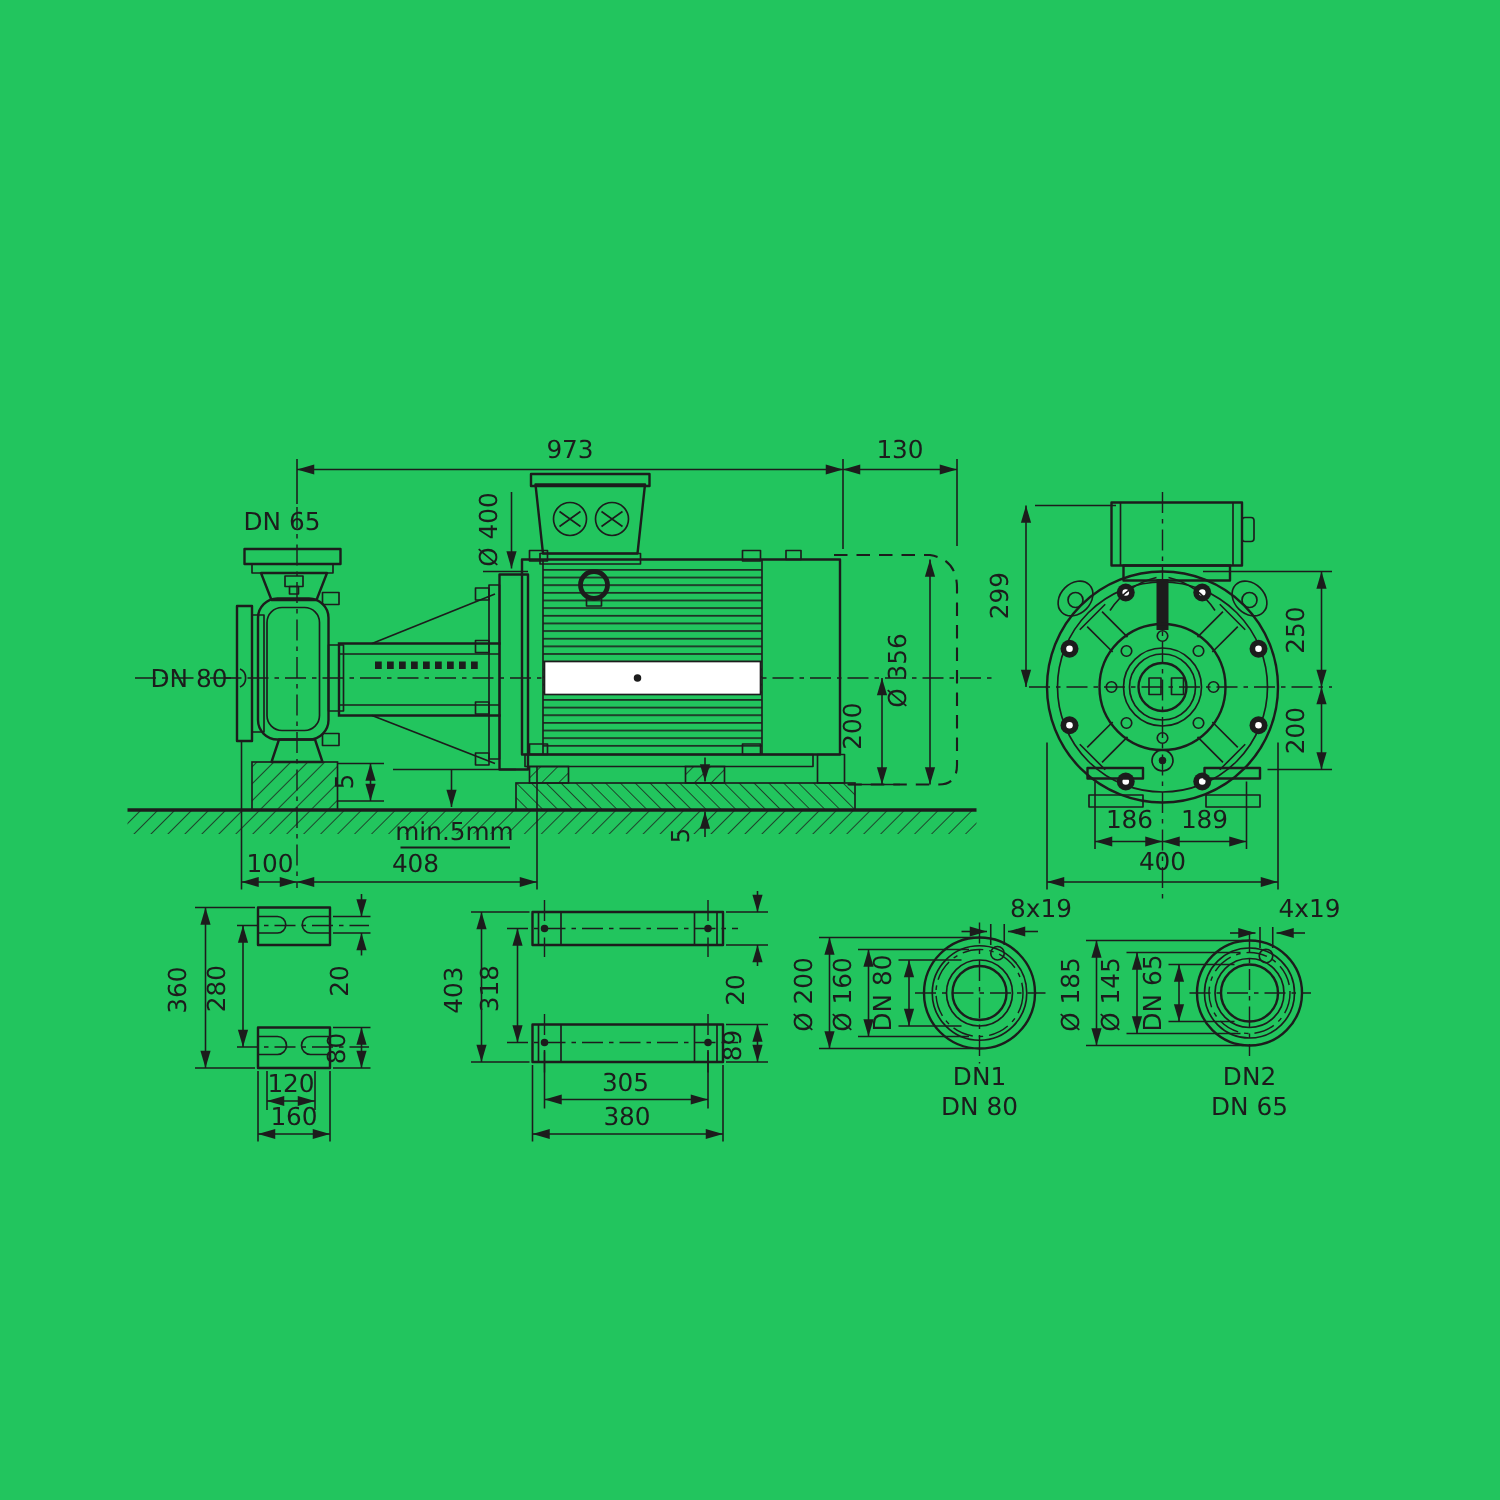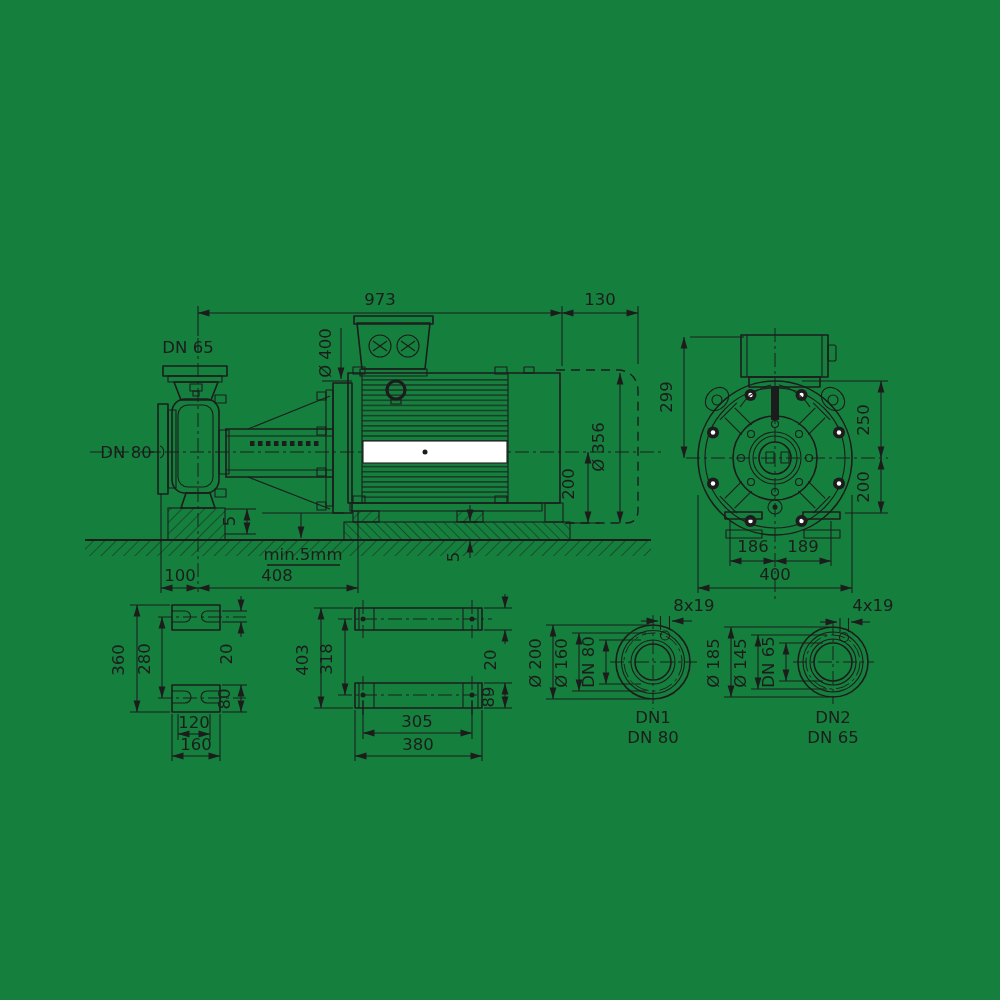--- a/index.html
+++ b/index.html
@@ -1,16 +1,16 @@
 <!DOCTYPE html>
 <html><head>
 <meta charset="utf-8">
 <style>
   html,body{margin:0;padding:0;background:#ffffff;}
-  .page{width:1000px;height:1000px;background:#15803d;position:relative;overflow:hidden;}
+  .page{width:1000px;height:1000px;background:#22c55e;position:relative;overflow:hidden;}
   svg{position:absolute;left:0;top:0;}
   text{font-family:"DejaVu Sans","Liberation Sans",sans-serif;font-size:16.5px;fill:#1c1c1c;}
   .ol{fill:none;stroke:#1c1c1c;stroke-width:1.6;stroke-linejoin:round;stroke-linecap:square;}
   .ol2{fill:none;stroke:#1c1c1c;stroke-width:1.1;stroke-linejoin:round;}
   .heavy{fill:none;stroke:#1c1c1c;stroke-width:2.2;}
   .dim{fill:none;stroke:#1c1c1c;stroke-width:1.05;}
   .cl{fill:none;stroke:#1c1c1c;stroke-width:0.95;stroke-dasharray:14 4 3 4;}
   .dash{fill:none;stroke:#1c1c1c;stroke-width:1.4;stroke-dasharray:9 6;}
   .fillb{fill:#1c1c1c;stroke:none;}
   .wh{fill:#ffffff;}

